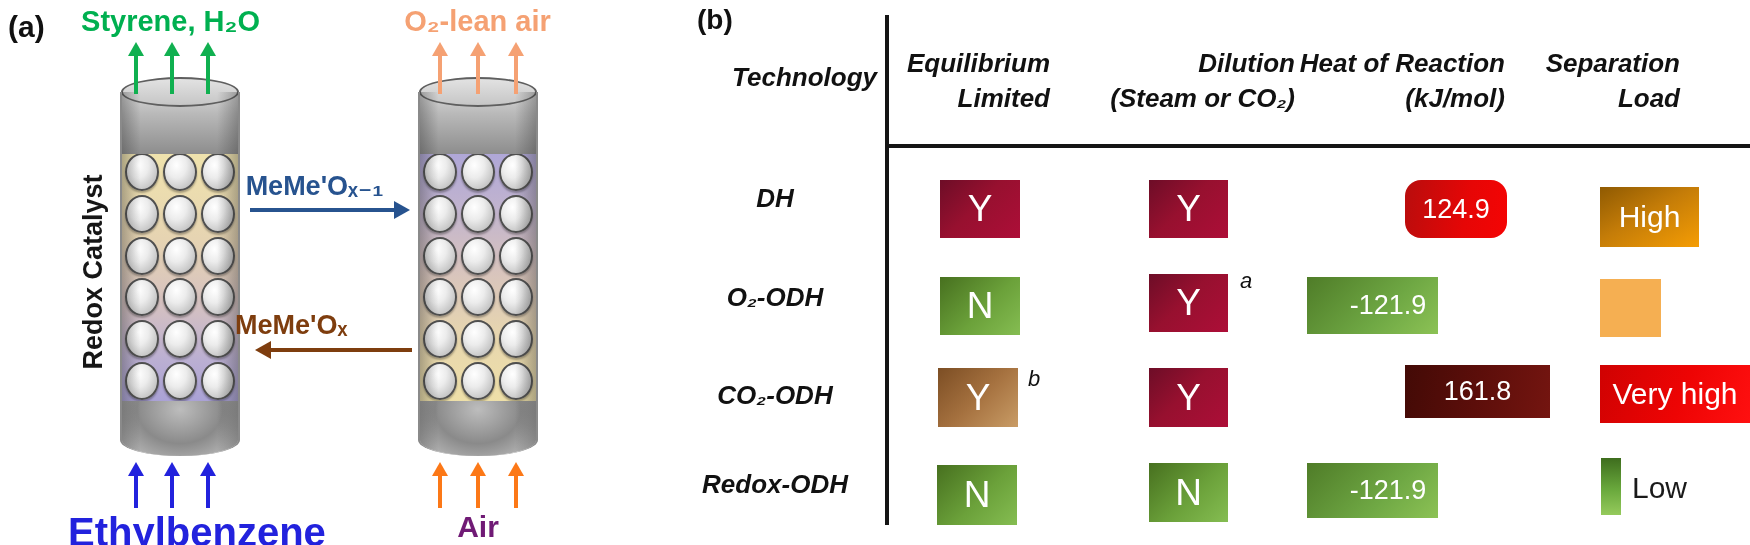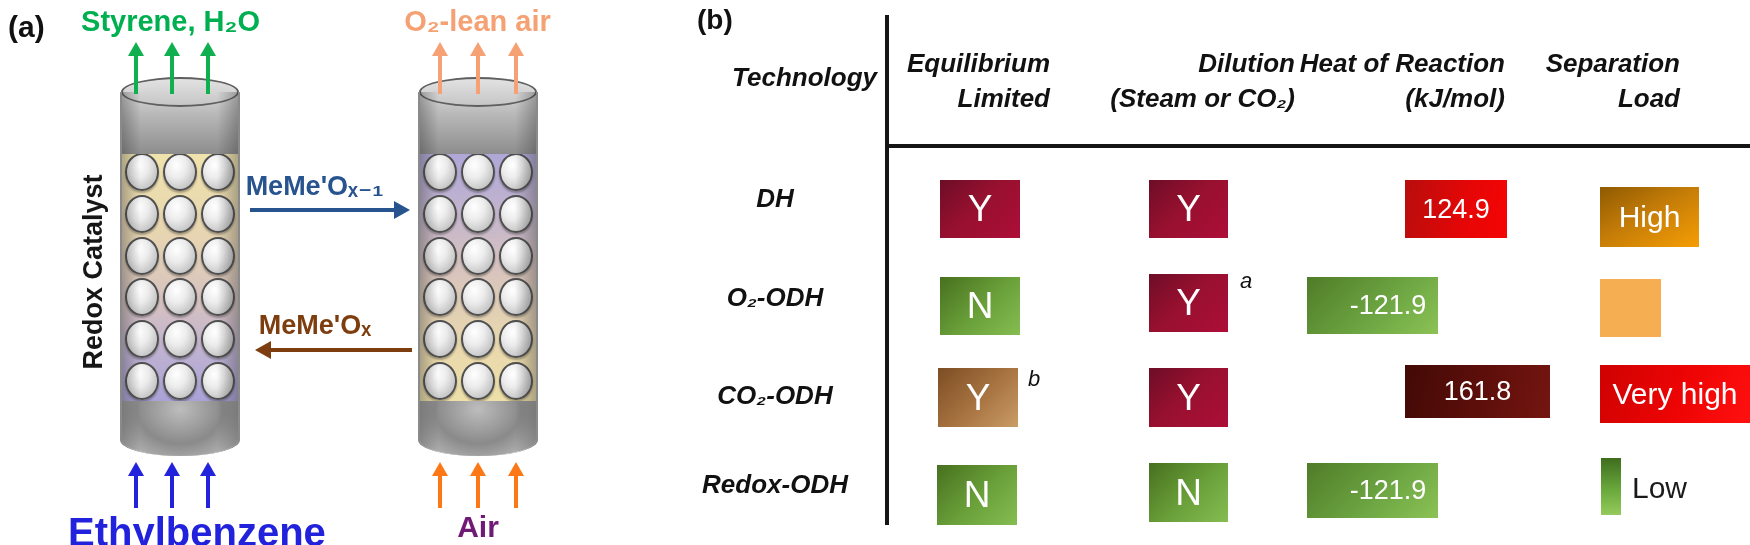--- a/index.html
+++ b/index.html
@@ -48,21 +48,21 @@
   .rowlbl { position:absolute; font-style:italic; font-weight:700; font-size:26px; color:#111;
             text-align:center; }
   .cell { position:absolute; display:flex; align-items:center; justify-content:center; color:#fff; }
   .yn  { font-size:37px; }
   .num { font-size:27px; }
   .sep { font-size:30px; }
   .note { position:absolute; font-style:italic; font-size:22px; color:#111; }
   .g-crimson   { background:linear-gradient(135deg,#6d0d27 0%,#97102f 45%,#ad0e38 100%); }
   .g-green     { background:linear-gradient(135deg,#47701f 0%,#6ba13a 55%,#85bd52 100%); }
   .g-brown     { background:linear-gradient(135deg,#7c4e24 0%,#a5713f 50%,#c99c66 100%); }
-  .g-red       { background:linear-gradient(100deg,#b80d0d 0%,#e60606 60%,#f50404 100%); }
+  .g-red       { background:linear-gradient(100deg,#b80d0d 0%,#e60606 60%,#f50404 100%);border-radius:16px; }
   .g-maroon    { background:linear-gradient(100deg,#430a06 0%,#5c0e0a 50%,#741510 100%); }
   .g-heatgreen { background:linear-gradient(135deg,#4f7c28 0%,#6fa844 60%,#8cc255 100%);padding-left:31px; }
   .g-high      { background:linear-gradient(150deg,#8f5a02 0%,#c47c08 45%,#f59d04 100%); }
   .g-veryhigh  { background:linear-gradient(110deg,#cf0202 0%,#ee0404 55%,#ff1010 100%); }
   .g-lowbar    { background:linear-gradient(180deg,#3e6d1e 0%,#69a83c 55%,#95ca5c 100%); }
   .sq-amber    { background:#f5af52; }
   .lowtxt { position:absolute; font-size:30px; color:#1a1a1a; }
 </style>
 </head>
 <body>
@@ -141,21 +141,21 @@
   <div class="arr-up" style="left:134px;top:475px;height:33px;color:#2222DD"></div>
   <div class="arr-up" style="left:170px;top:475px;height:33px;color:#2222DD"></div>
   <div class="arr-up" style="left:206px;top:475px;height:33px;color:#2222DD"></div>
   <div class="arr-up" style="left:438px;top:475px;height:33px;color:#FC7817"></div>
   <div class="arr-up" style="left:476px;top:475px;height:33px;color:#FC7817"></div>
   <div class="arr-up" style="left:514px;top:475px;height:33px;color:#FC7817"></div>
 
   <div class="abs" style="left:232px;top:170px;width:165px;text-align:center;font-weight:700;font-size:27px;color:#27538F">MeMe'Oₓ₋₁</div>
   <div class="arr-right" style="left:250px;top:208px;width:145px;color:#27538F"></div>
 
-  <div class="abs" style="left:235px;top:310px;width:160px;text-align:center;font-weight:700;font-size:27px;color:#7E3D0E">MeMe'Oₓ</div>
+  <div class="abs" style="left:235px;top:310px;width:160px;font-weight:700;font-size:27px;color:#7E3D0E">MeMe'Oₓ</div>
   <div class="arr-left" style="left:270px;top:348px;width:142px;color:#7E3D0E"></div>
 
   <div class="lbl" style="left:68px;top:510px;width:220px;font-size:40px;color:#2222DD">Ethylbenzene</div>
   <div class="lbl" style="left:418px;top:510px;width:120px;font-size:30px;color:#701a75">Air</div>
 
   <div class="fig-label" style="left:697px;top:4px;font-size:28px">(b)</div>
 
   <div class="line" style="left:885px;top:15px;width:3.5px;height:510px"></div>
   <div class="line" style="left:885px;top:144px;width:865px;height:3.5px"></div>
 

